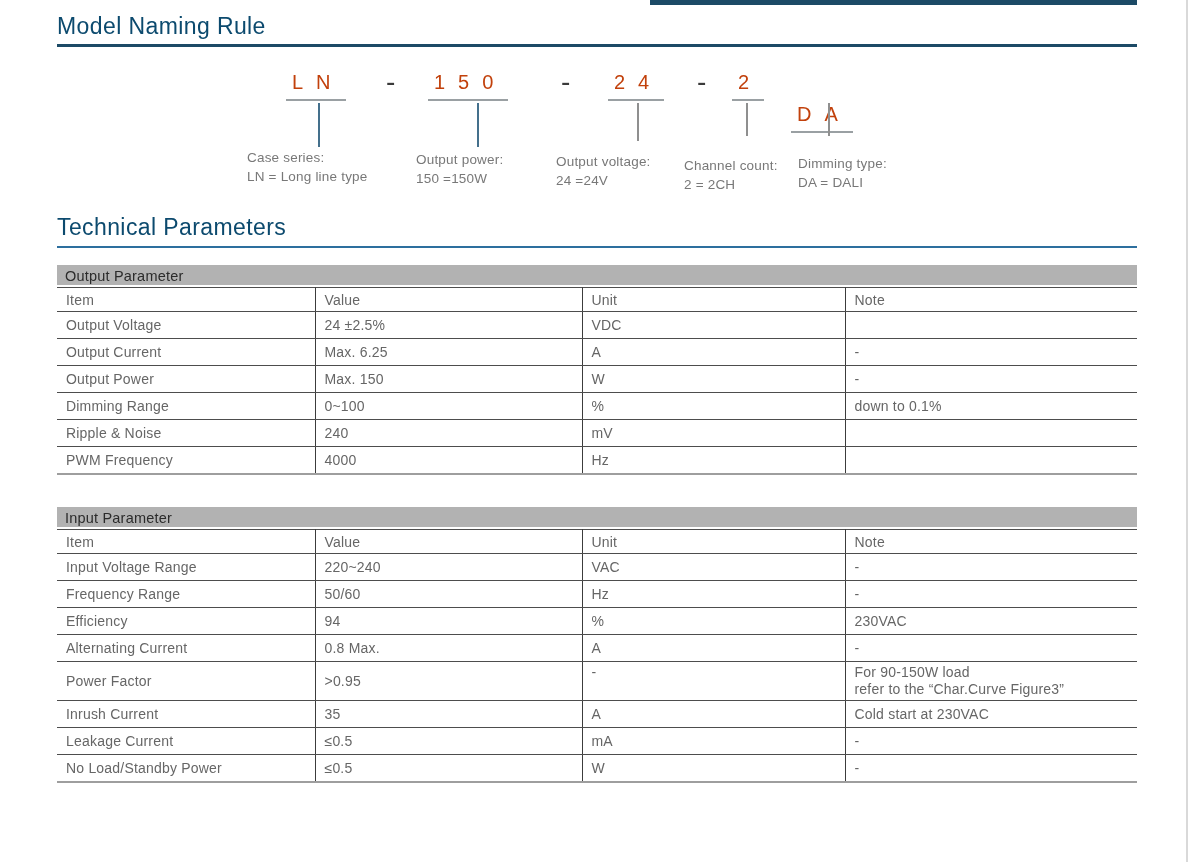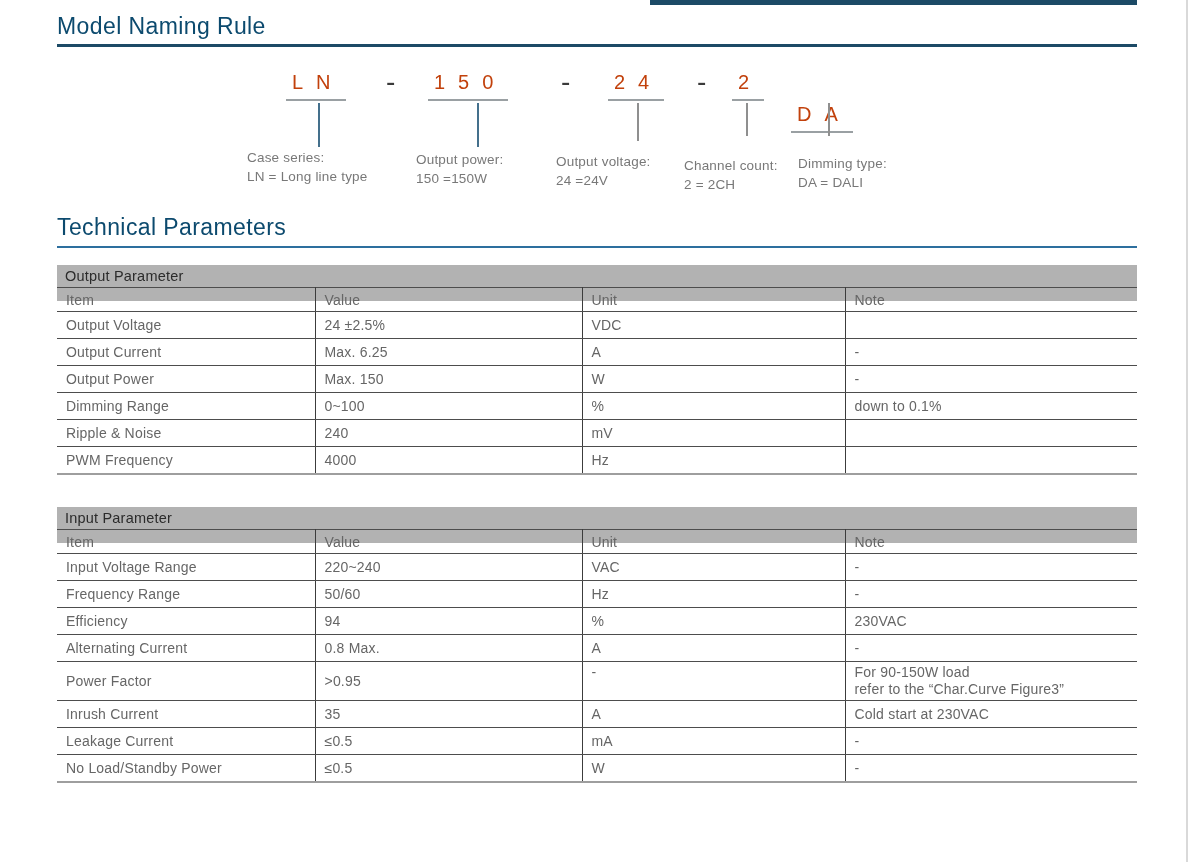--- a/index.html
+++ b/index.html
@@ -25,21 +25,21 @@
     display:inline-block;
   }
   .dash{font-size:28px;color:#3a3a3a;line-height:32px;}
   .connector{width:2px;}
   .conn-blue{background:#44708c;}
   .conn-gray{background:#8f8f8f;}
   .seg-label{font-size:13.5px;line-height:18.5px;color:#787878;letter-spacing:0.2px;}
 
   
   .section-bar{
-    width:1072px;height:36px;background:#b2b2b2;color:#2b2b2b;
+    width:1072px;height:20px;background:#b2b2b2;color:#2b2b2b;
     font-size:14.5px;line-height:22px;padding-left:8px;font-weight:500;letter-spacing:0.2px;
   }
   table.param{
     border-collapse:collapse;table-layout:fixed;width:1080px;
     border-top:1px solid #4d4d4d;border-bottom:2px solid #9e9e9e;
   }
   table.param td{
     font-size:14px;color:#666;border-bottom:1px solid #4d4d4d;
     padding:2px 6px 2px 9px;vertical-align:middle;letter-spacing:0.2px;
     overflow:hidden;white-space:pre-line;

